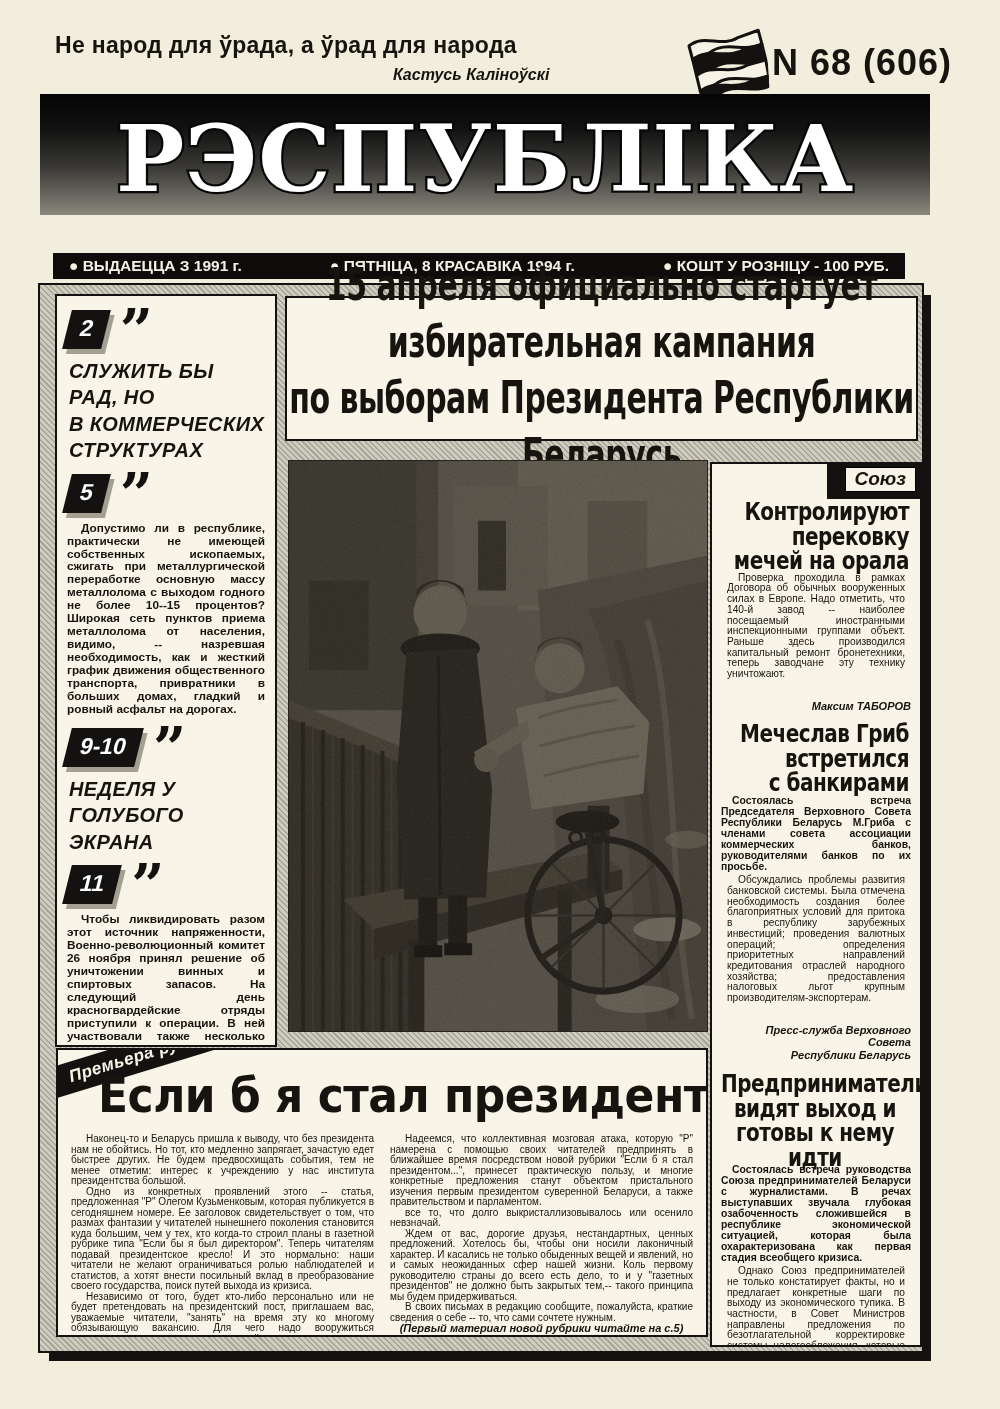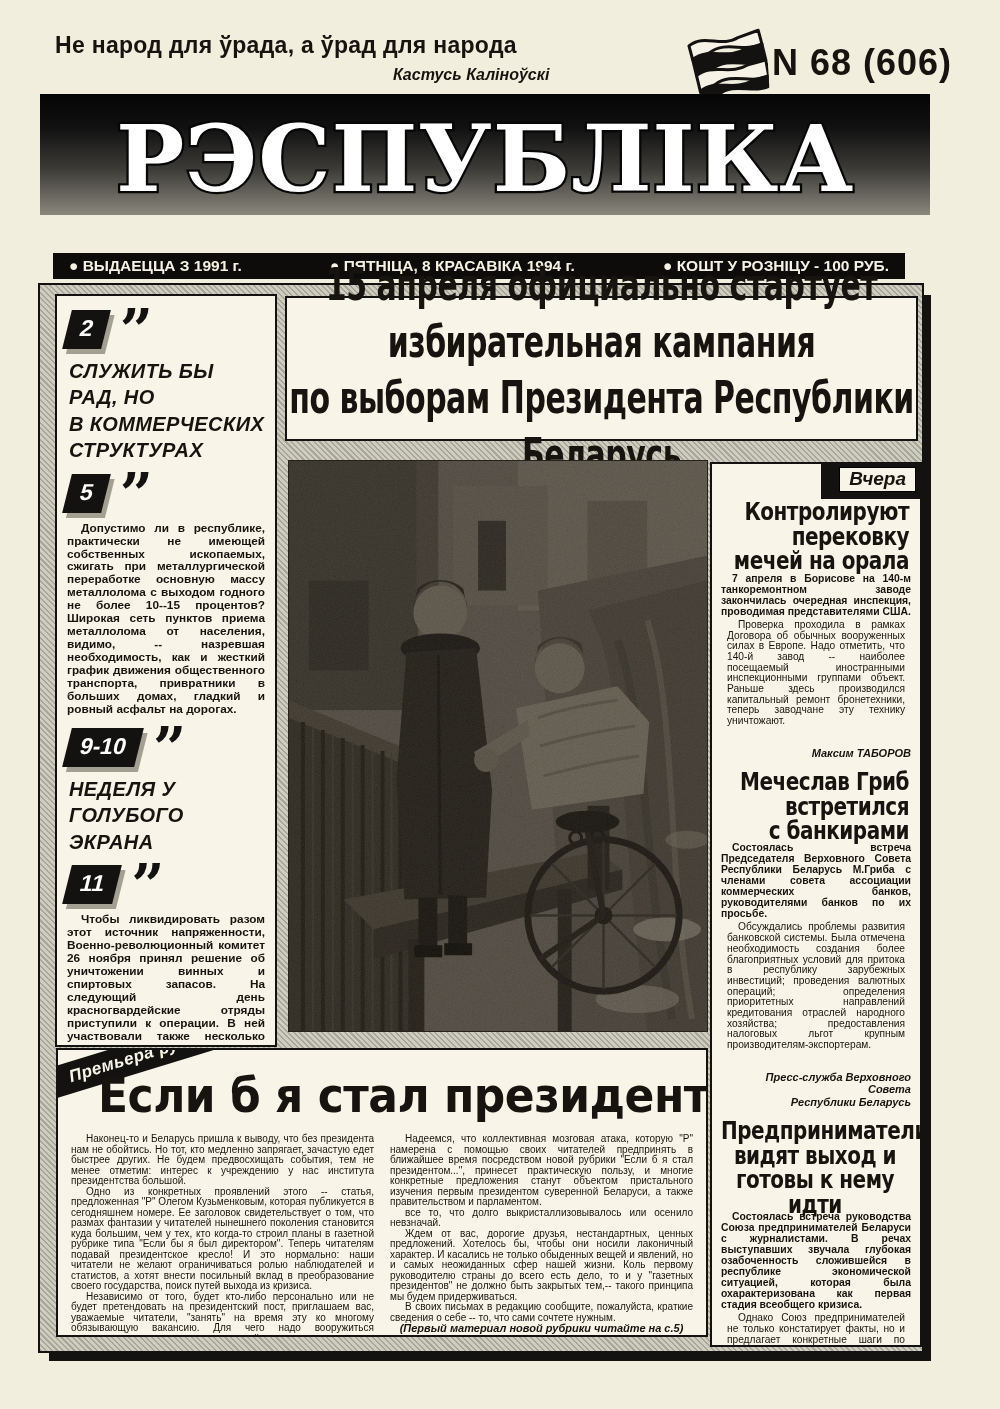--- a/index.html
+++ b/index.html
@@ -260,28 +260,27 @@
           <line x1="300" y1="372" x2="316" y2="456" stroke="#332d24" stroke-width="6"></line>
           <line x1="316" y1="456" x2="252" y2="500" stroke="#332d24" stroke-width="6"></line>
         </g>
         <rect x="0" y="0" width="420" height="572" filter="url(#grain)" opacity=".5"></rect>
       </g>
     </svg>
   </div>
 
   <div class="whitebox rightbox">
     <div class="tab">
-      <span class="tab-label">Вчера</span>
+      <span class="tab-label">Союз</span>
     </div>
 
     <div>
       <div class="art-headline">Контролируют
 перековку
 мечей на орала</div>
-      <p class="art-lead">7 апреля в Борисове на 140-м танкоремонтном заводе закончилась очередная инспекция, проводимая представителями США.</p>
       <p class="art-body">Проверка проходила в рамках Договора об обычных вооруженных силах в Европе. Надо отметить, что 140-й завод -- наиболее посещаемый иностранными инспекционными группами объект. Раньше здесь производился капитальный ремонт бронетехники, теперь заводчане эту технику уничтожают.</p>
       <div class="art-byline">Максим ТАБОРОВ</div>
     </div>
 
     <div>
       <div class="art-headline">Мечеслав Гриб
 встретился
 с банкирами</div>
       <p class="art-lead">Состоялась встреча Председателя Верховного Совета Республики Беларусь М.Гриба с членами совета ассоциации коммерческих банков, руководителями банков по их просьбе.</p>
       <p class="art-body">Обсуждались проблемы развития банковской системы. Была отмечена необходимость создания более благоприятных условий для притока в республику зарубежных инвестиций; проведения валютных операций; определения приоритетных направлений кредитования отраслей народного хозяйства; предоставления налоговых льгот крупным производителям-экспортерам.</p>

